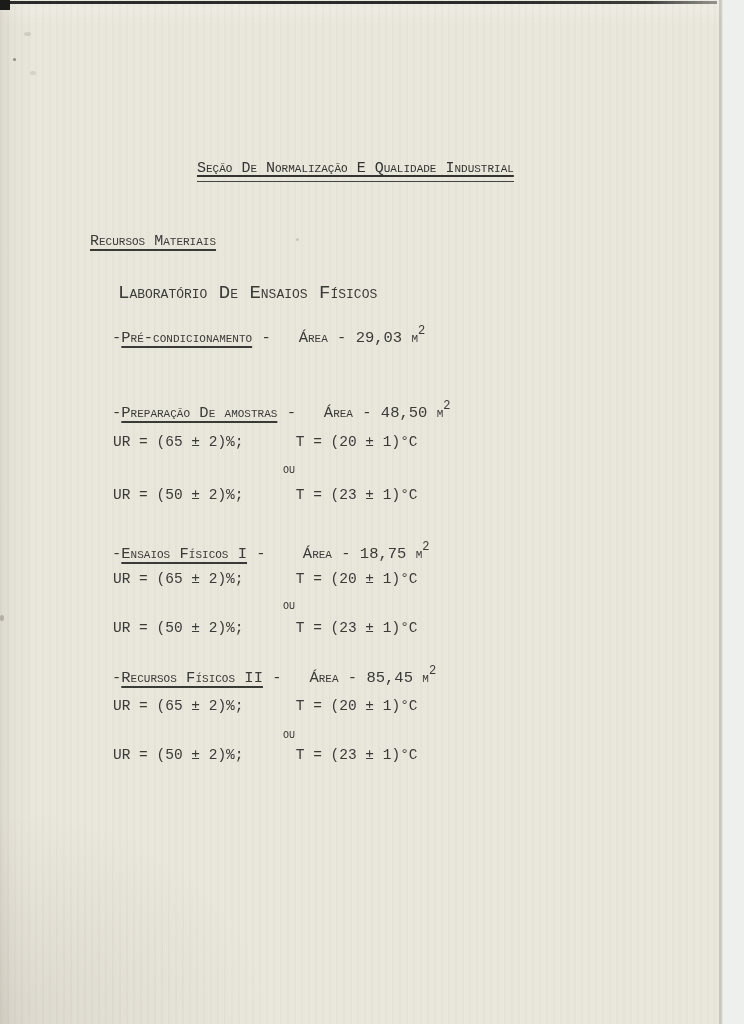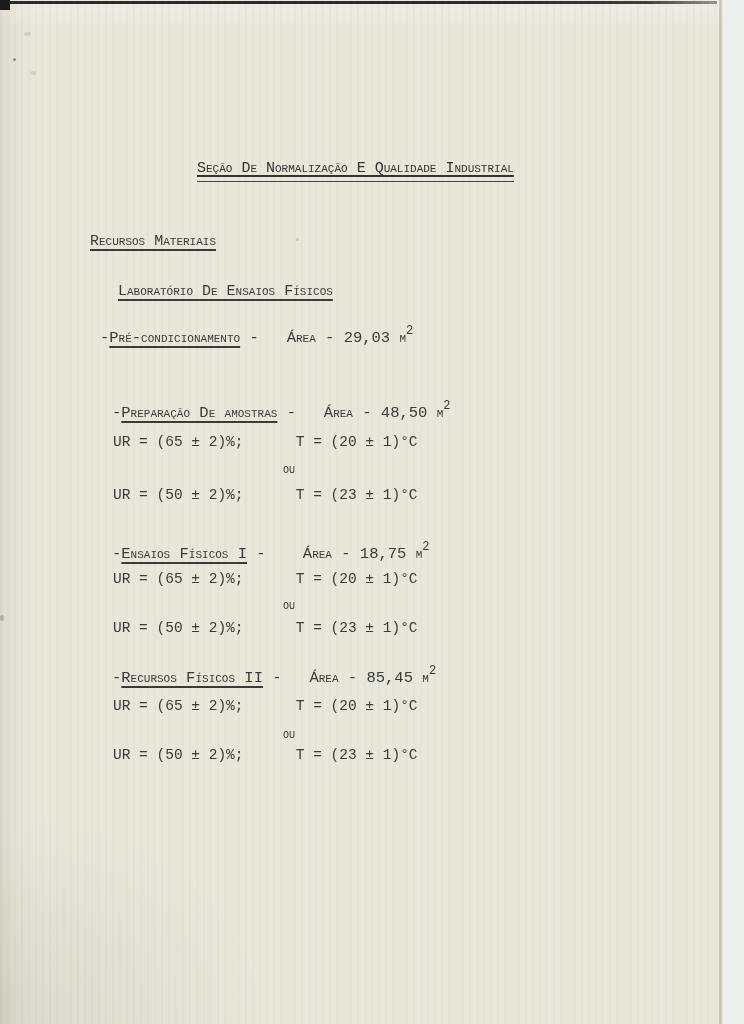--- a/index.html
+++ b/index.html
@@ -32,22 +32,21 @@
     border-bottom:1.6px solid #44443f;
     padding-bottom:4px;
   }
   .section-heading{
     font-size:15px;
     text-decoration:underline;
     text-decoration-thickness:1.5px;
     text-underline-offset:4px;
   }
   .subsection-heading{
-    font-size:15px;
-    text-decoration:underline;
+    font-size:19px;
     text-decoration-thickness:1.5px;
     text-underline-offset:4px;
   }
   .block-heading{ font-size:15.5px; }
   .u{
     text-decoration:underline;
     text-decoration-thickness:1.5px;
     text-underline-offset:4px;
   }
   sup.sq{
@@ -89,21 +88,21 @@
   <div class="speck s3"></div>
   <div class="speck s4"></div>
   <div class="speck s5"></div>
 
   <div class="line title-line" style="top:160px;left:197px">Seção De Normalização E Qualidade Industrial</div>
 
   <div class="line section-heading" style="top:233px;left:90px">Recursos Materiais</div>
 
   <div class="line subsection-heading" style="top:283px;left:118px">Laboratório De Ensaios Físicos</div>
 
-  <div class="line block-heading" style="top:327px;left:100px"><span>-</span><span class="u">Pré-condicionamento</span><span> -   Área - 29,03 m</span><sup class="sq">2</sup></div>
+  <div class="line block-heading" style="top:327px;left:112px"><span>-</span><span class="u">Pré-condicionamento</span><span> -   Área - 29,03 m</span><sup class="sq">2</sup></div>
 
   <div class="line block-heading" style="top:402px;left:112px"><span>-</span><span class="u">Preparação De amostras</span><span> -   Área - 48,50 m</span><sup class="sq">2</sup></div>
   <div class="line" style="top:434px;left:113px">UR = (65 ± 2)%;      T = (20 ± 1)°C</div>
   <div class="line" style="top:461px;left:283px">ou</div>
   <div class="line" style="top:487px;left:113px">UR = (50 ± 2)%;      T = (23 ± 1)°C</div>
 
   <div class="line block-heading" style="top:543px;left:112px"><span>-</span><span class="u">Ensaios Físicos I</span><span> -    Área - 18,75 m</span><sup class="sq">2</sup></div>
   <div class="line" style="top:571px;left:113px">UR = (65 ± 2)%;      T = (20 ± 1)°C</div>
   <div class="line" style="top:597px;left:283px">ou</div>
   <div class="line" style="top:620px;left:113px">UR = (50 ± 2)%;      T = (23 ± 1)°C</div>

